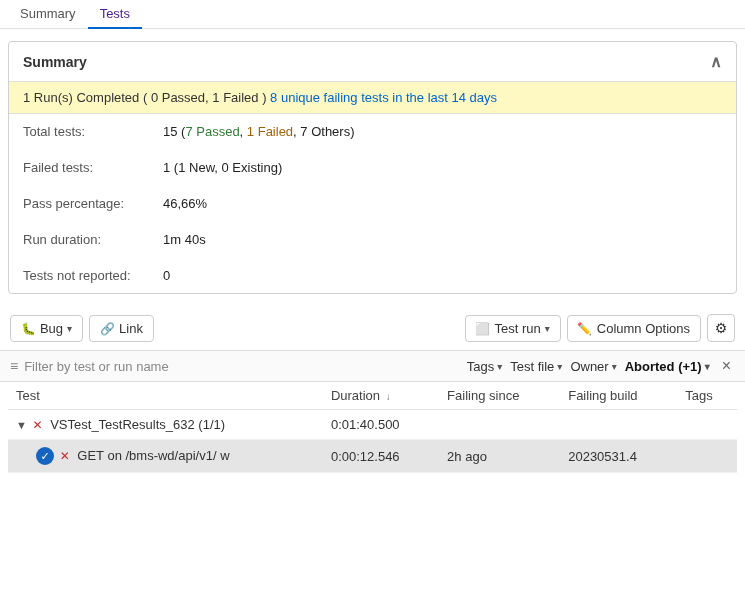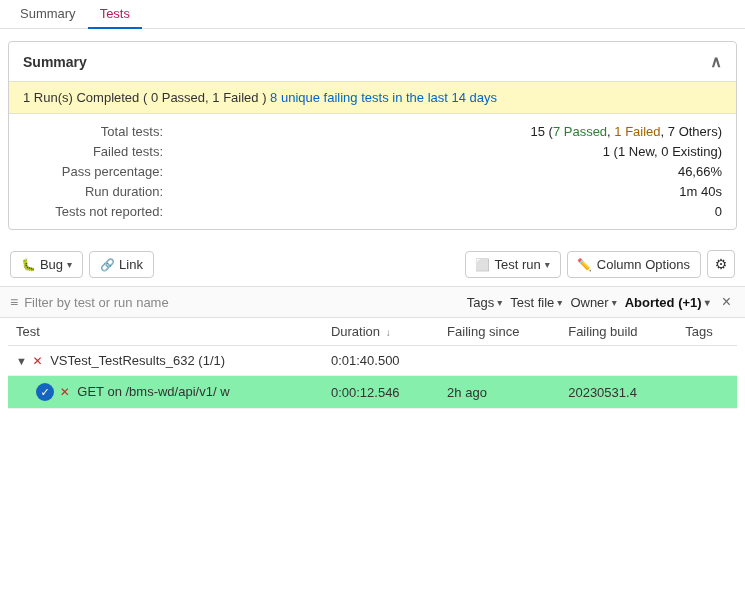--- a/index.html
+++ b/index.html
@@ -20,21 +20,21 @@
     }
     .tab {
       padding: 6px 12px;
       cursor: pointer;
       font-size: 13px;
       color: #555;
       border-bottom: 2px solid transparent;
       margin-bottom: -1px;
     }
     .tab.active {
-      color: #be185d;
+      color: #4c1d95;
       border-bottom: 2px solid #0066cc;
       font-weight: 500;
     }
 
     
     .summary-section {
       border: 1px solid #d0d0d0;
       border-radius: 4px;
       margin: 12px 8px;
     }
@@ -61,22 +61,21 @@
     }
     .run-banner a {
       color: #0066cc;
       text-decoration: none;
     }
 
     .stats-grid {
       padding: 10px 14px;
       display: grid;
       grid-template-columns: 140px 1fr;
-      row-gap: 5px;
-      text-align: right;
+      row-gap: 21px;
     }
     .stat-label {
       color: #555;
     }
     .stat-value {
       color: #222;
     }
     .passed { color: #2e7d32; }
     .failed { color: #a16207; }
 
@@ -178,21 +177,21 @@
     }
     .sort-icon { font-size: 10px; color: #777; margin-left: 2px; }
     .test-table td {
       padding: 7px 8px;
       font-size: 13px;
       border-bottom: 1px solid #f0f0f0;
       vertical-align: middle;
     }
     .row-group td { font-weight: 400; }
     .row-child {
-      background: #86efac;
+      background: #e5e5e5;
       margin-top: 24px;
     }
     .expand-icon { font-size: 11px; color: #555; margin-right: 2px; cursor: pointer; }
     .x-icon { color: #c62828; font-size: 12px; margin-right: 4px; }
     .check-circle {
       display: inline-flex;
       align-items: center;
       justify-content: center;
       width: 18px;
       height: 18px;

